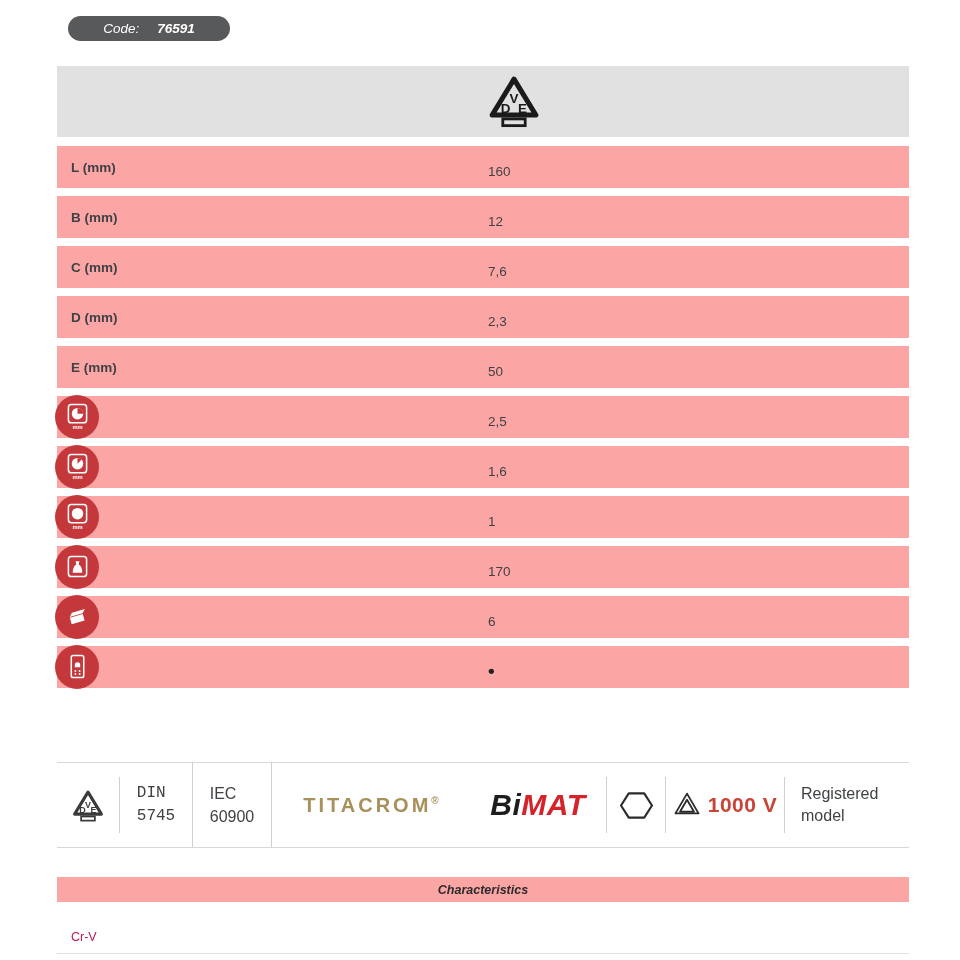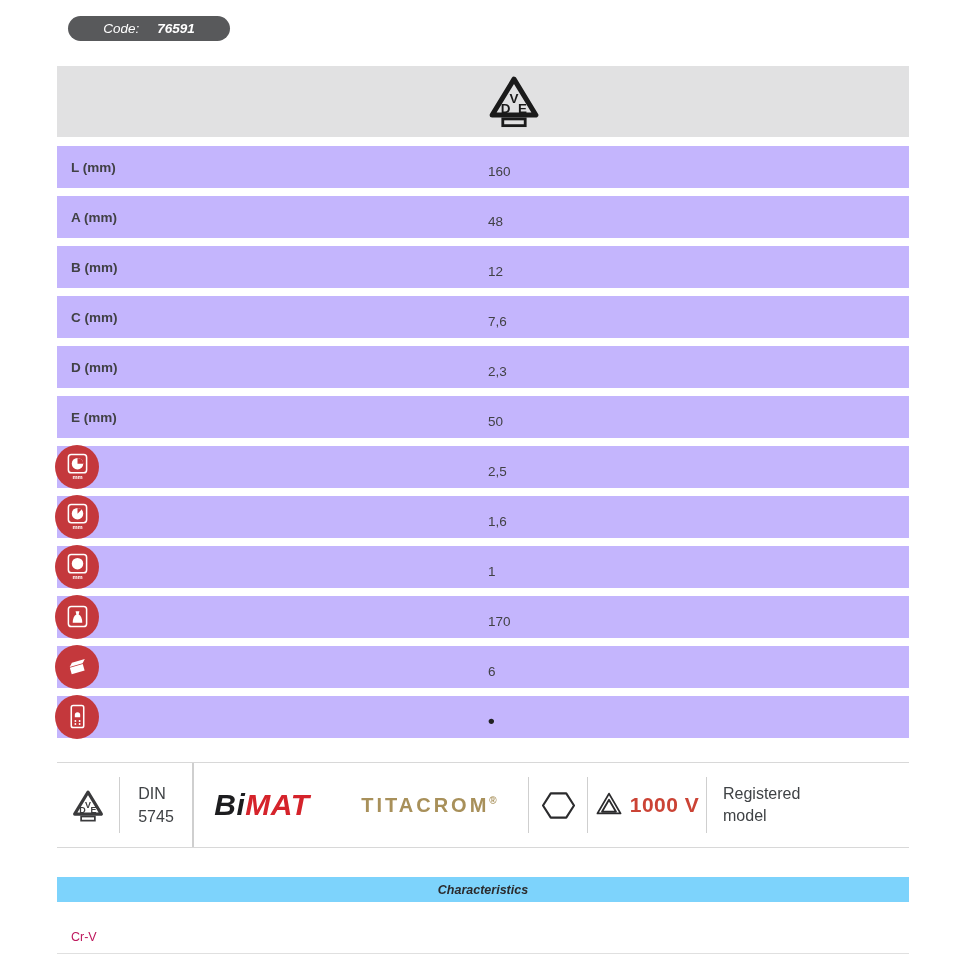--- a/index.html
+++ b/index.html
@@ -10,52 +10,52 @@
   
   .code-badge { position:absolute; left:68px; top:16px; width:162px; height:25px;
     background:#58595b; border-radius:13px; display:flex; align-items:center;
     justify-content:center; color:#fff; font-style:italic; font-size:13.5px; }
   .code-badge .code-num { font-weight:bold; margin-left:18px; }
 
   
   .spec-table { position:absolute; left:57px; top:66px; width:852px; }
   .t-header { height:71px; background:#e1e1e2; position:relative; margin-bottom:9px; }
   .t-header .vde-big { position:absolute; left:429px; top:8px; }
-  .t-row { height:42px; background:#c4b5fd; position:relative; margin-bottom:8px; }
+  .t-row { height:42px; background:#fca5a5; position:relative; margin-bottom:8px; }
   .t-row .row-label { position:absolute; left:14px; top:0; height:42px;
     display:flex; align-items:center; font-size:13.5px; font-weight:600; color:#414145; }
   .t-row .row-value { position:absolute; left:431px; top:4px; height:42px;
     display:flex; align-items:center; font-size:13.5px; color:#414145; }
   .t-row .row-value.bullet { font-size:19px; font-weight:bold; color:#222; }
   .icon-circle { position:absolute; left:-2px; top:-1px; width:44px; height:44px;
     border-radius:50%; background:#c4383c; display:flex; align-items:center;
     justify-content:center; }
 
   
   .cert-strip { position:absolute; left:57px; top:762px; width:852px; height:86px;
     border-top:1px solid #d8d8d8; border-bottom:1px solid #d8d8d8;
     display:flex; align-items:center; }
   .cert-item { display:flex; align-items:center; justify-content:center; height:100%; }
   .cert-divider { width:1px; background:#cfcfcf; height:56px; align-self:center; }
   .cert-divider.full { height:84px; }
-  .w-vde { width:62px; } .w-din { width:72px; } .w-iec { width:78px; }
+  .w-vde { width:62px; } .w-din { width:72px;font-family:Liberation Mono, monospace; } .w-iec { width:78px; }
   .w-tit { width:198px; } .w-bim { width:136px; } .w-hex { width:58px; }
   .w-volt { width:118px; } .w-reg { flex:1; justify-content:flex-start; padding-left:16px; }
   .std-text { font-size:16px; color:#3f4245; line-height:1.45; }
   .titacrom { font-size:20px; font-weight:600; letter-spacing:3px; color:#a8905a; }
   .titacrom sup { font-size:10px; letter-spacing:0; }
   .bimat { font-size:30px; font-weight:800; font-style:italic; letter-spacing:0.5px; }
   .bimat .bim-b { color:#1d1d1f; } .bimat .bim-mat { color:#d5232b; }
   .volt-text { font-size:21px; font-weight:800; color:#cb4335; margin-left:7px;
     letter-spacing:0.5px; }
   .reg-text { font-size:16px; color:#3f4245; line-height:1.4; }
 
   
   .char-bar { position:absolute; left:57px; top:877px; width:852px; height:25px;
-    background:#7dd3fc; display:flex; align-items:center; justify-content:center;
+    background:#fca5a5; display:flex; align-items:center; justify-content:center;
     font-size:12.5px; font-weight:bold; font-style:italic; color:#2b2b2d; }
   .char-item { position:absolute; left:71px; top:930px; font-size:12.5px; color:#be185d; }
   .char-underline { position:absolute; left:57px; top:953px; width:852px; height:0;
     border-top:1px solid #e0e0e0; }
 </style>
 </head>
 <body>
 
 <div class="page">
 
@@ -74,24 +74,20 @@
           <text x="50" y="52" font-size="24" font-weight="800" text-anchor="middle" fill="#1a1a1a" font-family="Liberation Sans, sans-serif">V</text>
           <text x="35" y="70" font-size="24" font-weight="800" text-anchor="middle" fill="#1a1a1a" font-family="Liberation Sans, sans-serif">D</text>
           <text x="65" y="70" font-size="24" font-weight="800" text-anchor="middle" fill="#1a1a1a" font-family="Liberation Sans, sans-serif">E</text>
         </svg>
       </span>
     </div>
 
     <div class="t-row">
       <span class="row-label">L (mm)</span>
       <span class="row-value">160</span>
-    </div>
-    <div class="t-row">
-      <span class="row-label">A (mm)</span>
-      <span class="row-value">48</span>
     </div>
     <div class="t-row">
       <span class="row-label">B (mm)</span>
       <span class="row-value">12</span>
     </div>
     <div class="t-row">
       <span class="row-label">C (mm)</span>
       <span class="row-value">7,6</span>
     </div>
     <div class="t-row">
@@ -181,26 +177,32 @@
       </svg>
     </div>
     <div class="cert-divider"></div>
     <div class="cert-item w-din">
       <div class="std-text">
         <div>DIN</div>
         <div>5745</div>
       </div>
     </div>
     <div class="cert-divider full"></div>
+    <div class="cert-item w-iec">
+      <div class="std-text">
+        <div>IEC</div>
+        <div>60900</div>
+      </div>
+    </div>
     <div class="cert-divider full"></div>
+    <div class="cert-item w-tit">
+      <span class="titacrom"><span>TITACROM</span><sup>®</sup></span>
+    </div>
     <div class="cert-item w-bim">
       <span class="bimat"><span class="bim-b">Bi</span><span class="bim-mat">MAT</span></span>
-    </div>
-    <div class="cert-item w-tit">
-      <span class="titacrom"><span>TITACROM</span><sup>®</sup></span>
     </div>
     <div class="cert-divider"></div>
     <div class="cert-item w-hex">
       <svg viewBox="0 0 38 32" width="37" height="31">
         <polygon points="3,16 11,3.5 27,3.5 35,16 27,28.5 11,28.5" fill="none" stroke="#2b2b2d" stroke-width="2.2" stroke-linejoin="round"></polygon>
       </svg>
     </div>
     <div class="cert-divider"></div>
     <div class="cert-item w-volt">
       <span>

